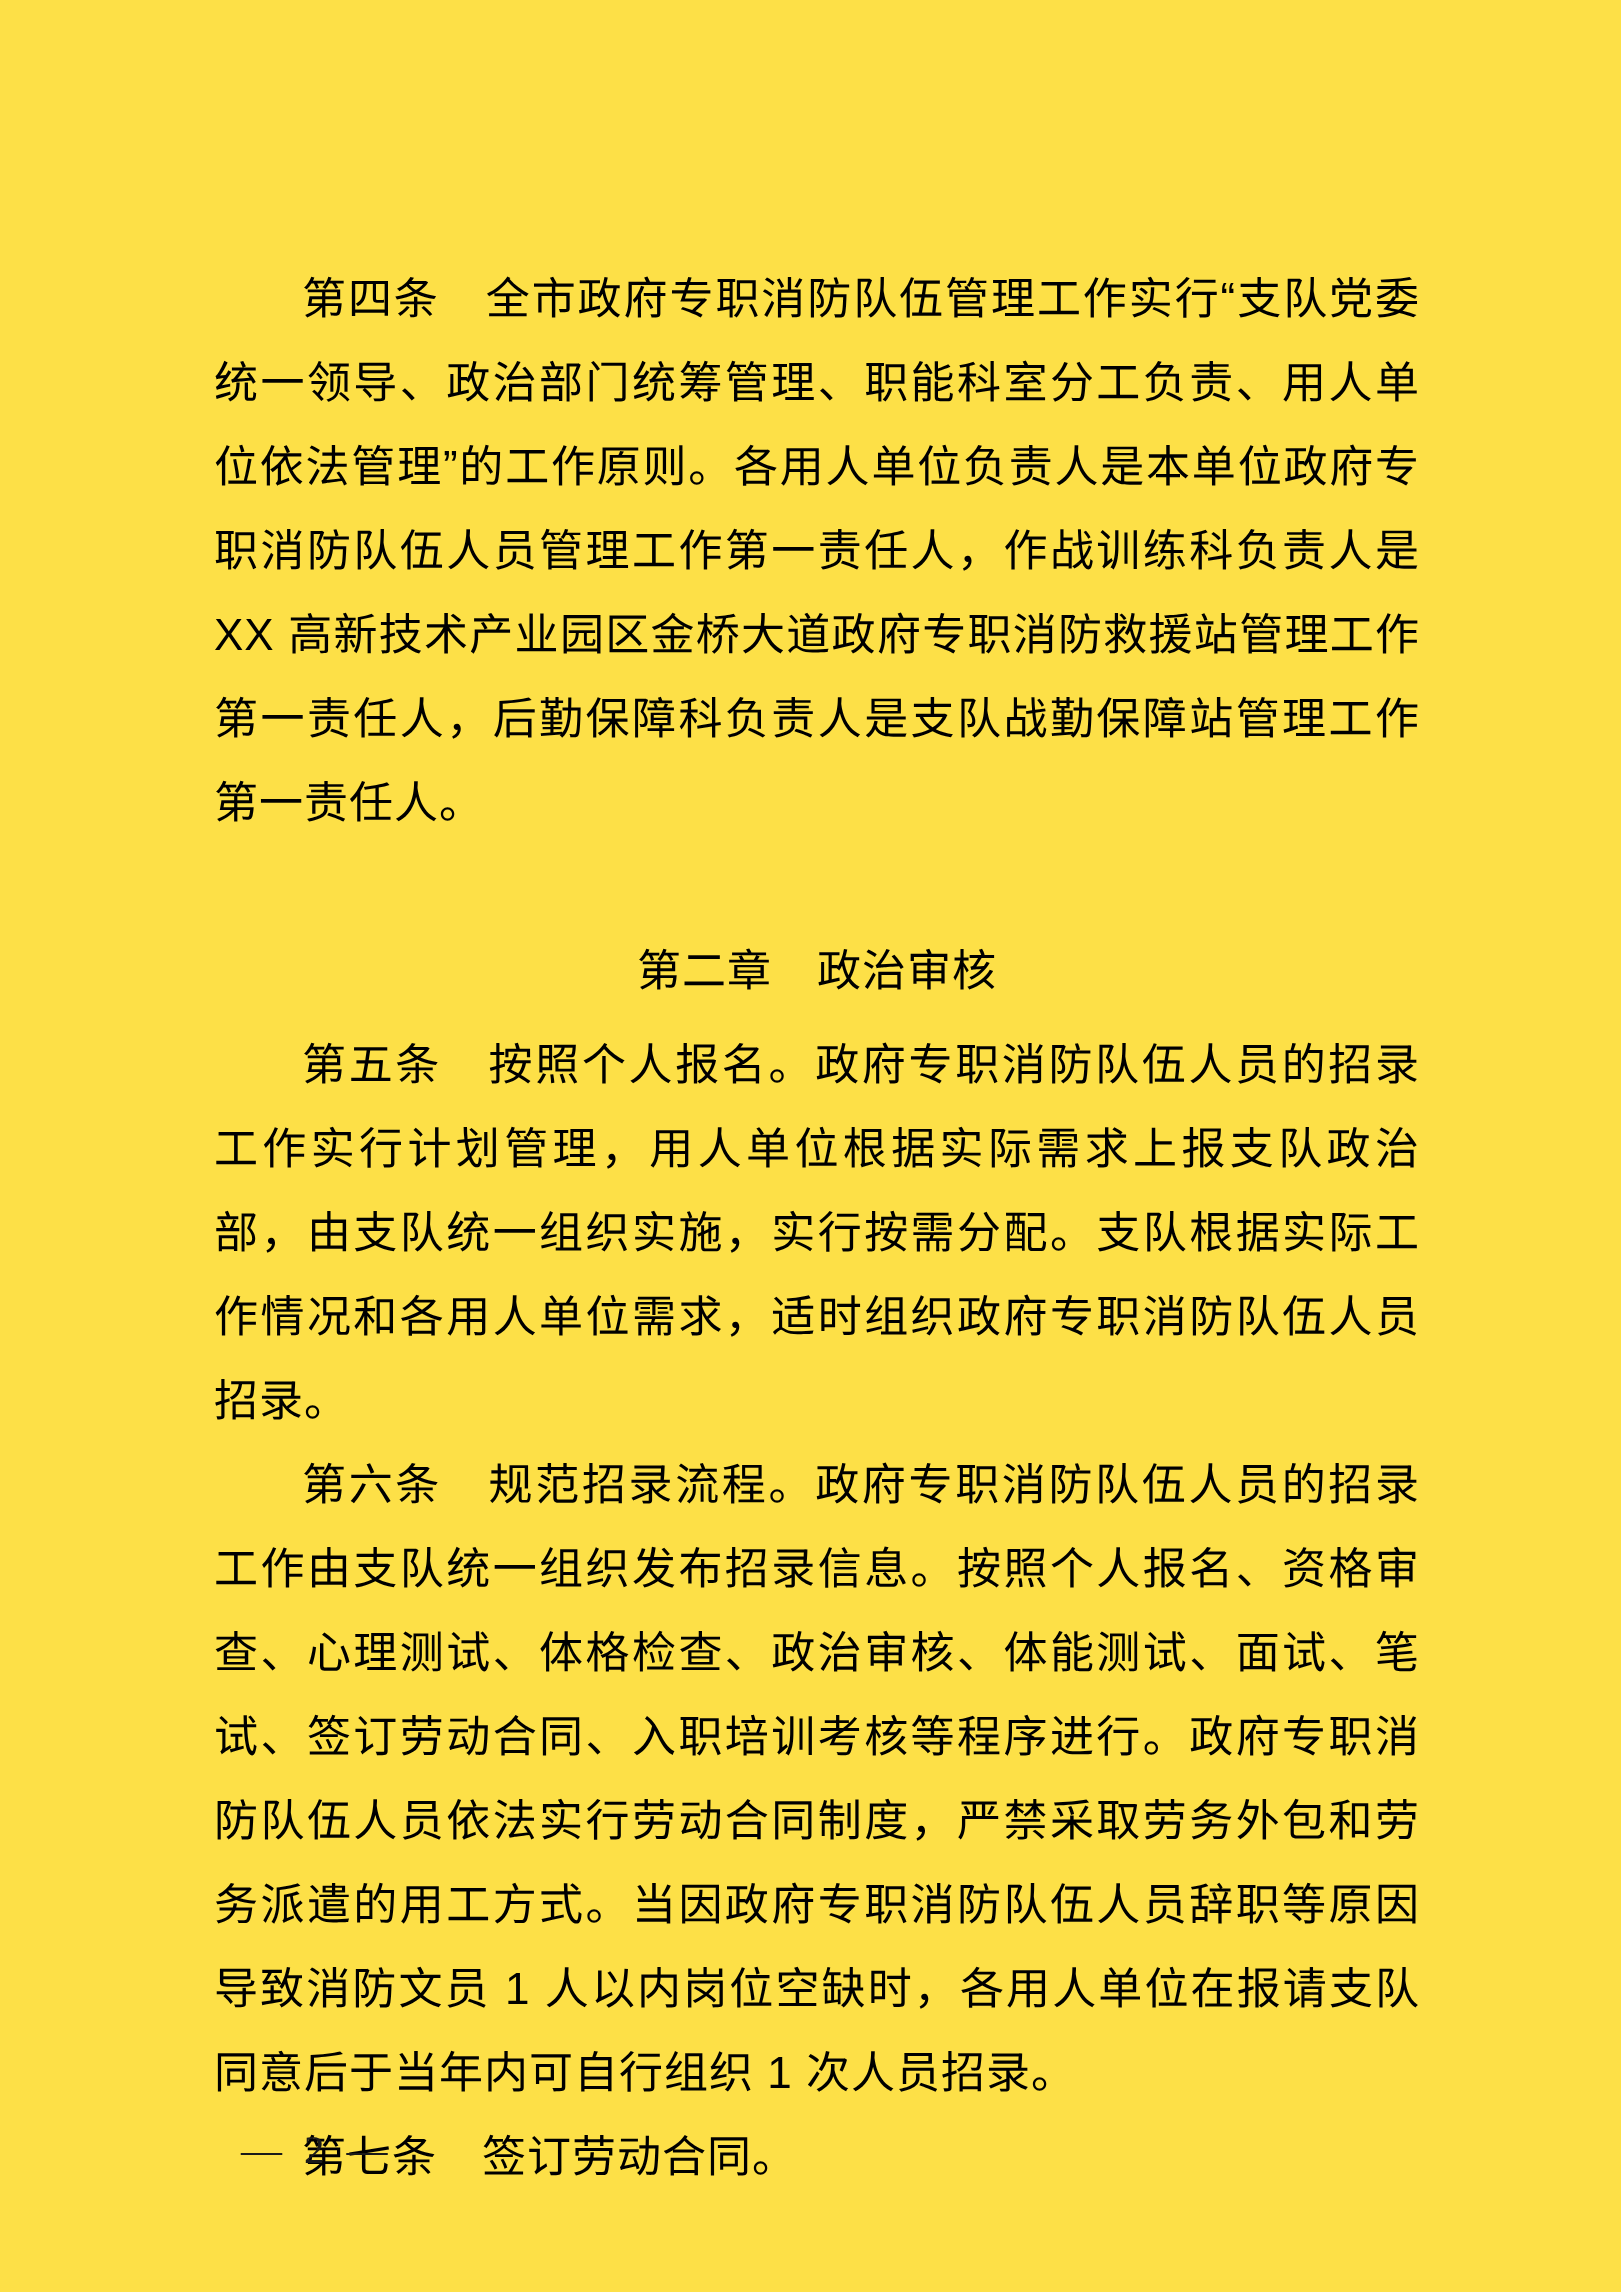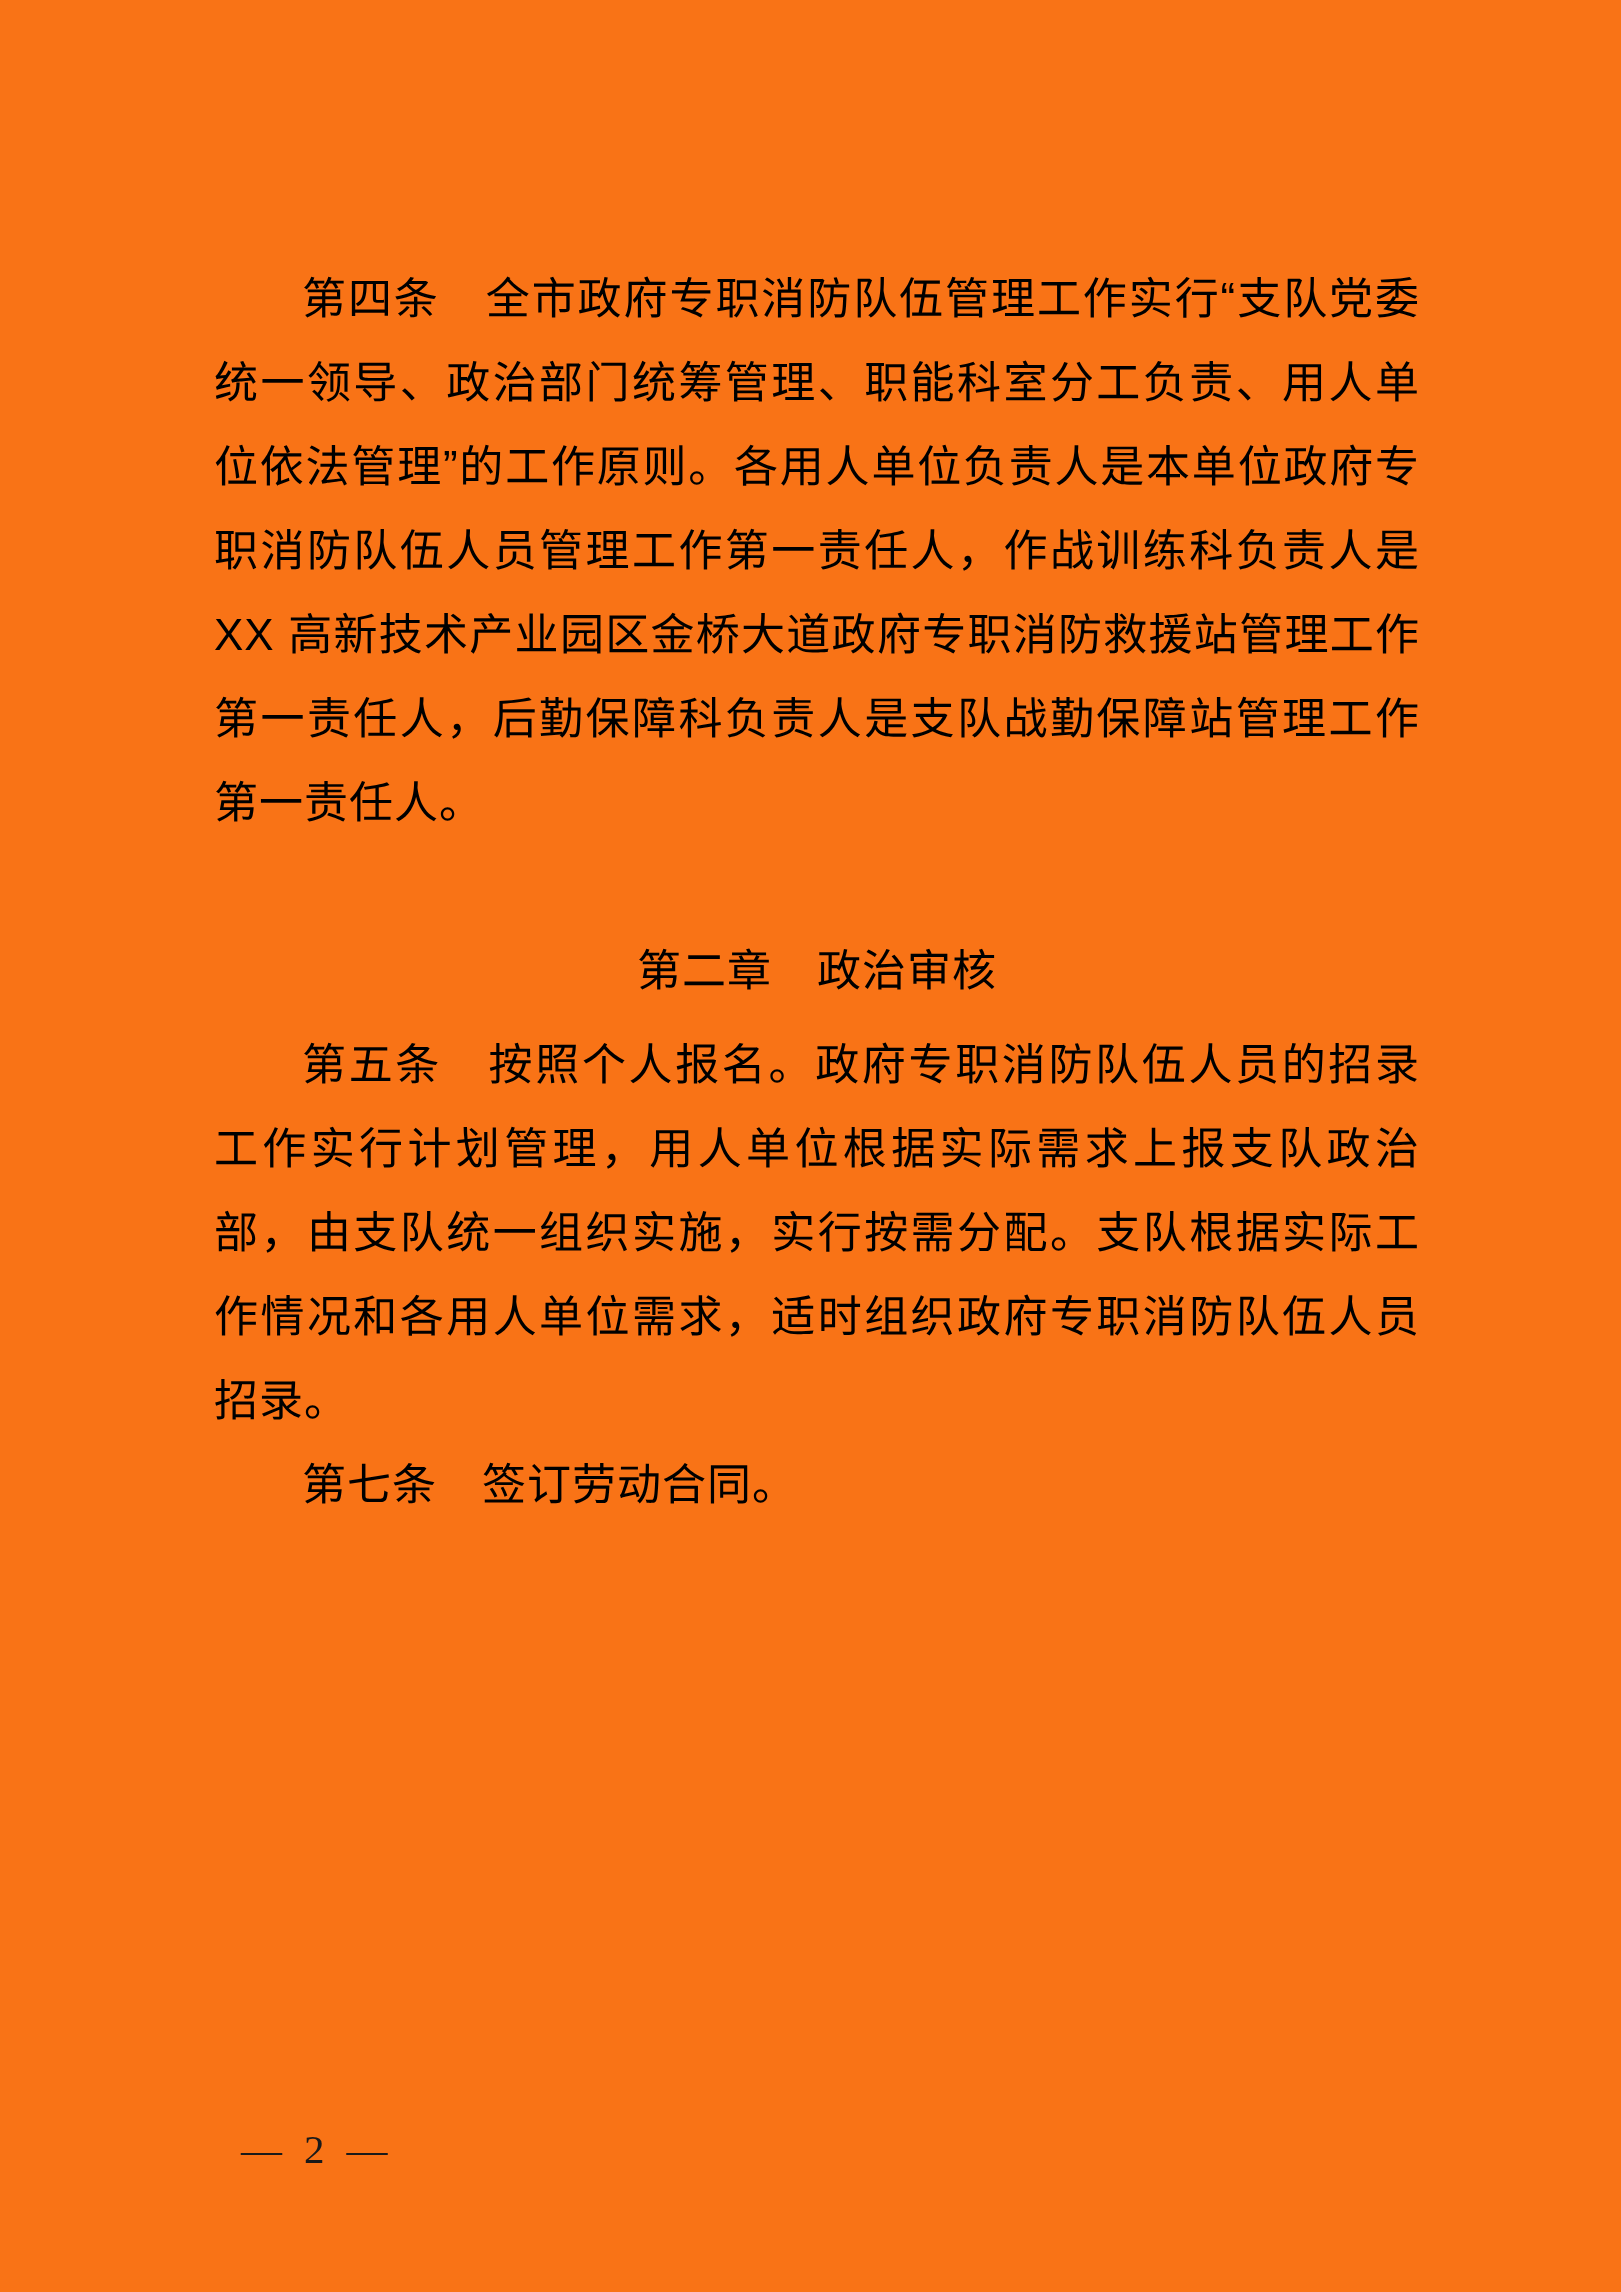--- a/index.html
+++ b/index.html
@@ -4,21 +4,21 @@
 <style>
   html, body {
     margin: 0;
     padding: 0;
     background: #ffffff;
   }
   .page {
     position: relative;
     width: 1621px;
     height: 2293px;
-    background: #f97316;
+    background: #fde047;
     color: #000000;
     font-family: "Liberation Sans", "DejaVu Sans", sans-serif;
     overflow: hidden;
   }
   .content {
     position: absolute;
     left: 214px;
     top: 257px;
     width: 1206px;
     font-size: 44px;
@@ -58,20 +58,21 @@
 <div class="page">
 
   <div class="content">
 
     <p class="body-para">第四条　全市政府专职消防队伍管理工作实行“支队党委统一领导、政治部门统筹管理、职能科室分工负责、用人单位依法管理”的工作原则。各用人单位负责人是本单位政府专职消防队伍人员管理工作第一责任人，作战训练科负责人是 XX 高新技术产业园区金桥大道政府专职消防救援站管理工作第一责任人，后勤保障科负责人是支队战勤保障站管理工作第一责任人。</p>
 
     <h2 class="chapter-heading">第二章　政治审核</h2>
 
     <p class="body-para">第五条　按照个人报名。政府专职消防队伍人员的招录工作实行计划管理，用人单位根据实际需求上报支队政治部，由支队统一组织实施，实行按需分配。支队根据实际工作情况和各用人单位需求，适时组织政府专职消防队伍人员招录。</p>
 
+    <p class="body-para">第六条　规范招录流程。政府专职消防队伍人员的招录工作由支队统一组织发布招录信息。按照个人报名、资格审查、心理测试、体格检查、政治审核、体能测试、面试、笔试、签订劳动合同、入职培训考核等程序进行。政府专职消防队伍人员依法实行劳动合同制度，严禁采取劳务外包和劳务派遣的用工方式。当因政府专职消防队伍人员辞职等原因导致消防文员 1 人以内岗位空缺时，各用人单位在报请支队同意后于当年内可自行组织 1 次人员招录。</p>
 
     <p class="body-para">第七条　签订劳动合同。</p>
 
   </div>
 
   <div class="footer">
     <span>— 2 —</span>
   </div>
 
 </div>

